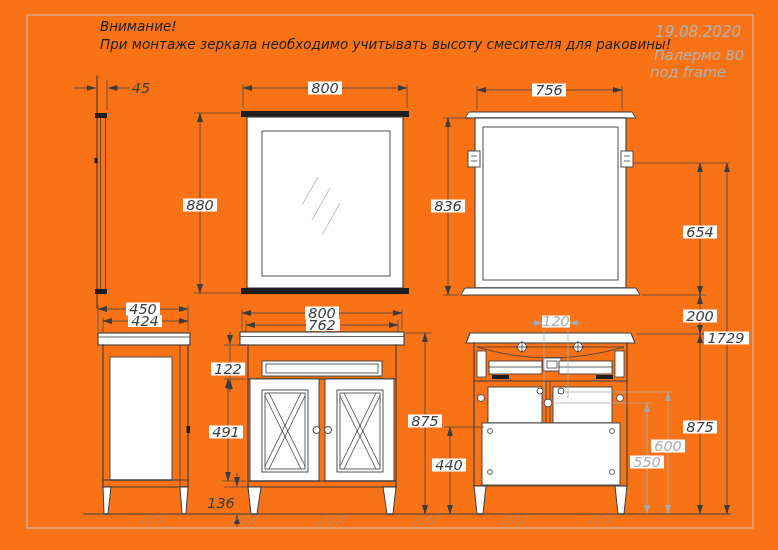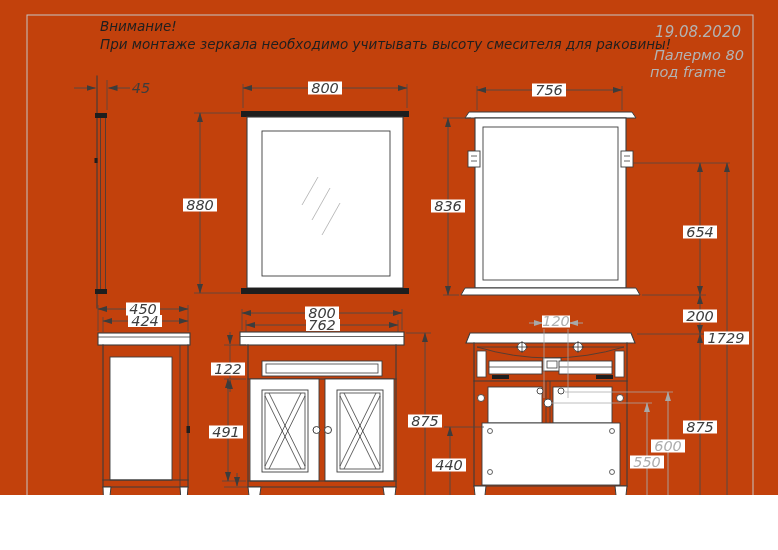--- a/index.html
+++ b/index.html
@@ -1,16 +1,16 @@
 <!DOCTYPE html>
 <html><head>
 <meta charset="utf-8">
 <style>
   html,body{margin:0;padding:0;background:#fff;}
-  .sheet{position:relative;width:778px;height:495px;background:#c2410c;overflow:hidden;
+  .sheet{position:relative;width:778px;height:550px;background:#f97316;overflow:hidden;
          font-family:"DejaVu Sans", sans-serif;}
   svg{position:absolute;left:0;top:0;}
   .warn{font:italic 13.5px "DejaVu Sans",sans-serif;fill:#1f1f1f;}
   .meta{font:italic 15px "DejaVu Sans",sans-serif;fill:#b3b3b3;}
   .meta2{font:italic 14.5px "DejaVu Sans",sans-serif;fill:#b3b3b3;}
   .dim{font:italic 14.5px "DejaVu Sans",sans-serif;fill:#3d3d3d;text-anchor:middle;}
   .dimg{fill:#aeaeae;}
   .ln{stroke:#3c3c3c;stroke-width:1.1;fill:none;stroke-linecap:square;}
   .lt{stroke:#3c3c3c;stroke-width:0.8;fill:none;}
   .fw{fill:#ffffff;}

